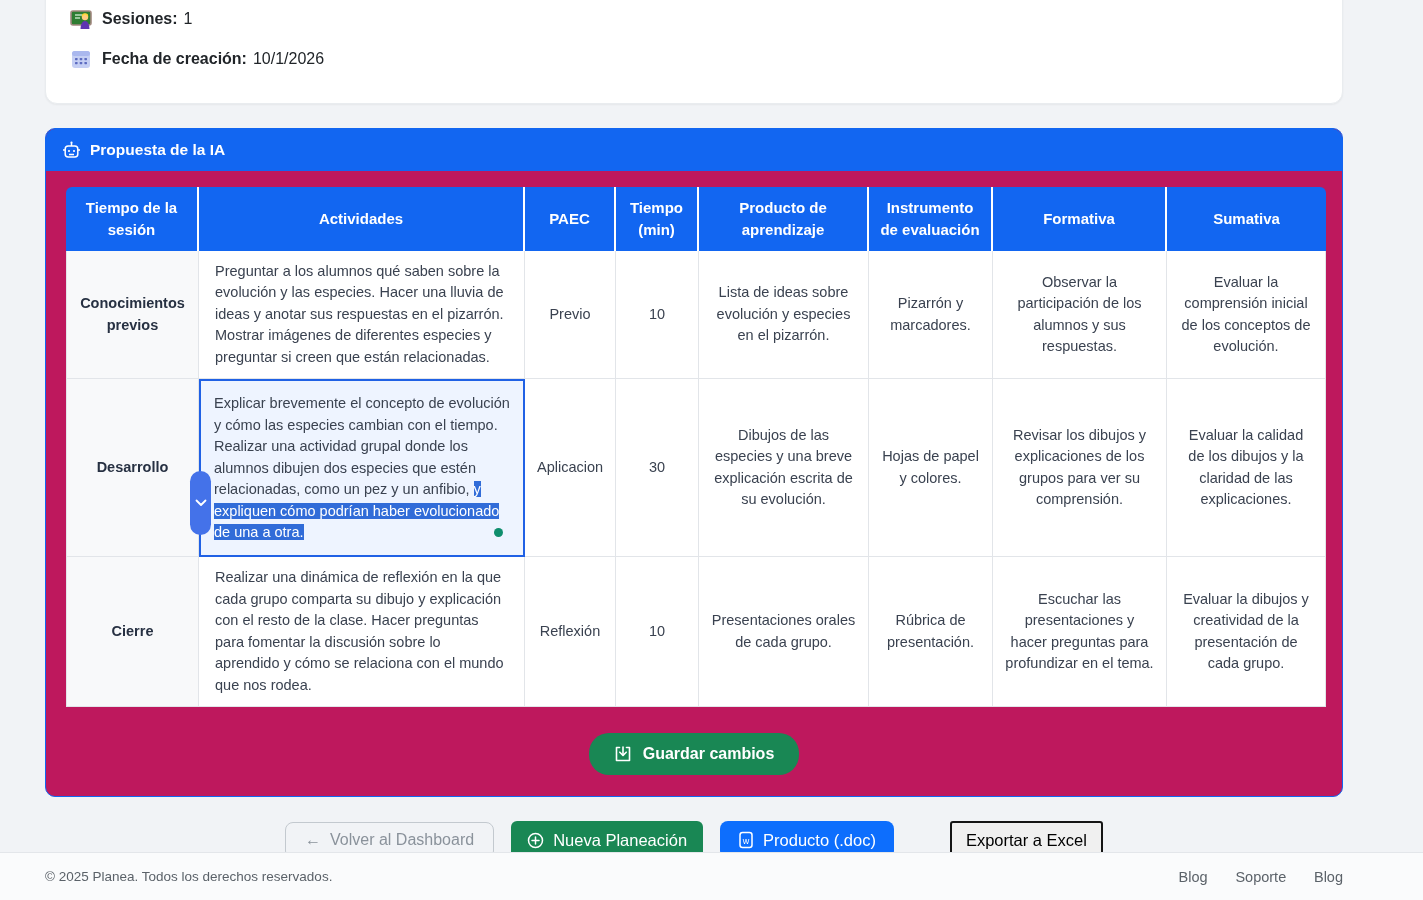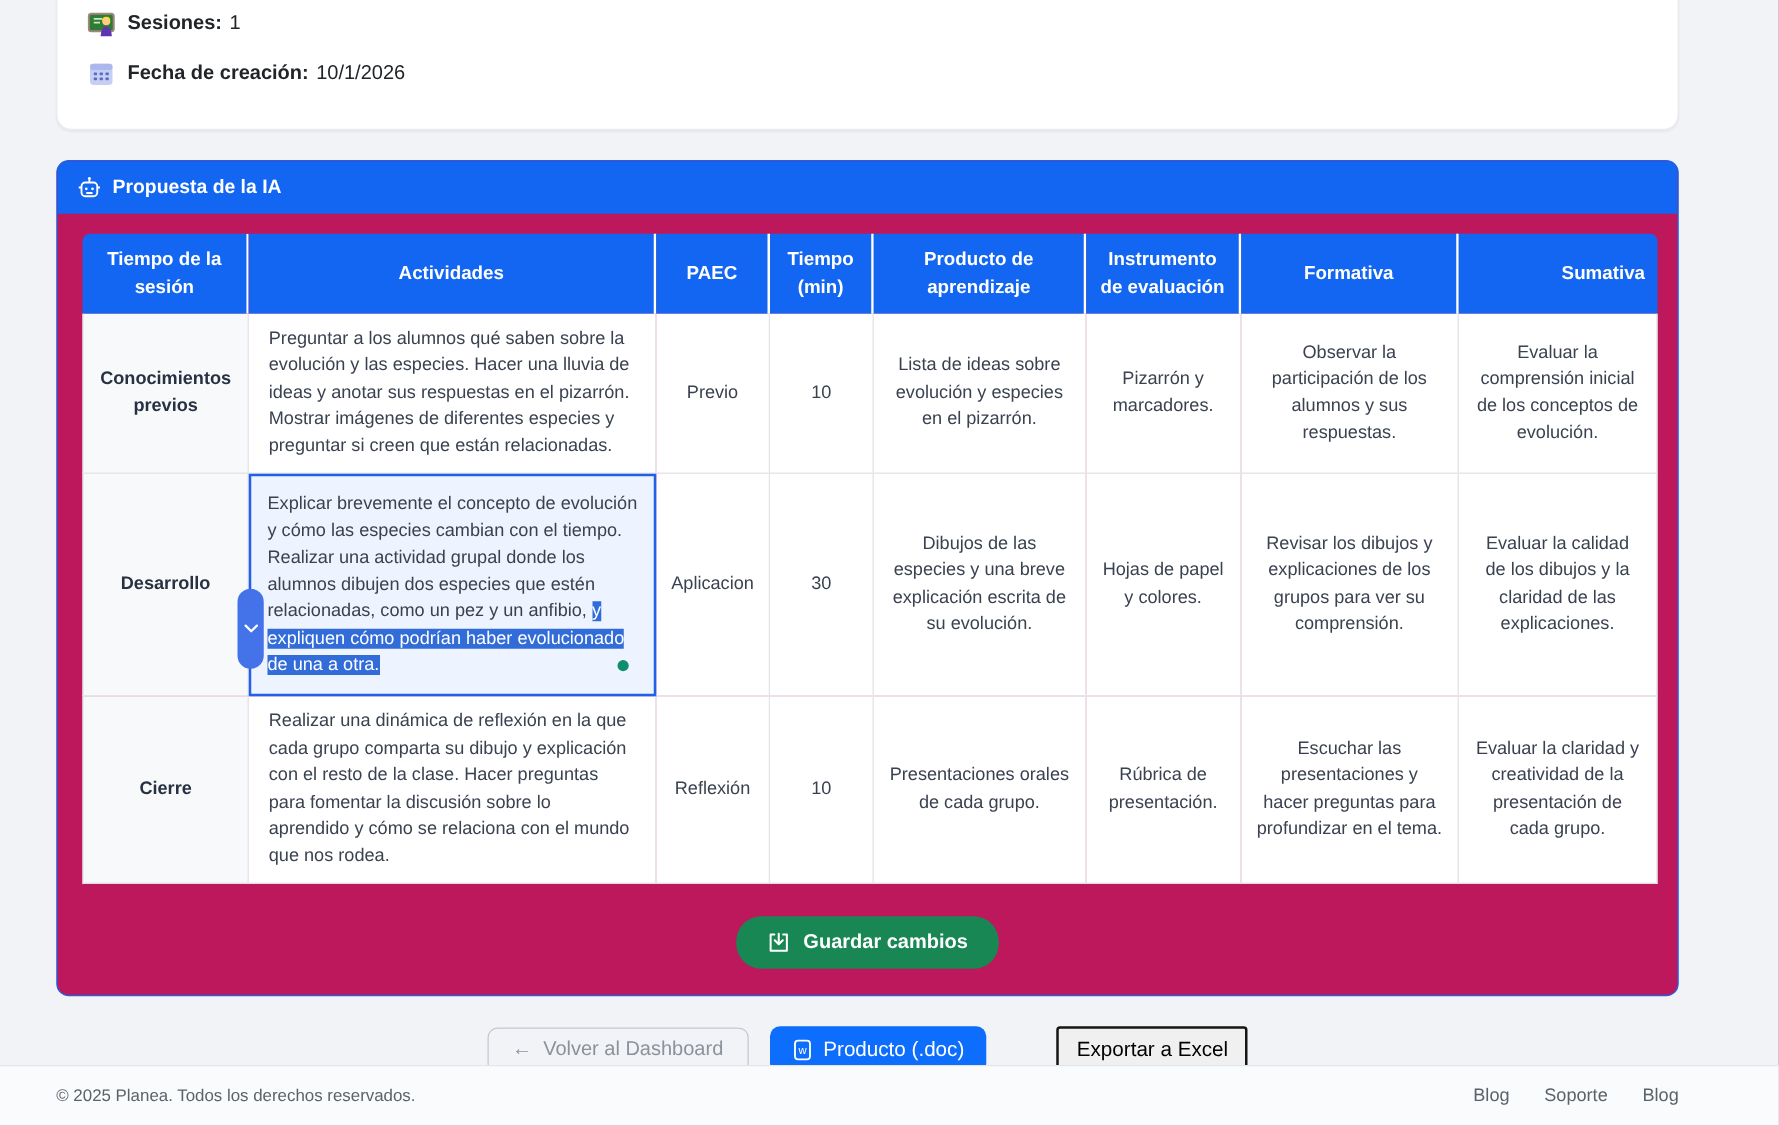--- a/index.html
+++ b/index.html
@@ -52,21 +52,21 @@
     font-size: 15px;
     font-weight: bold;
     height: 64px;
     padding: 4px 10px;
     text-align: center;
     vertical-align: middle;
     line-height: 1.45;
     border-right: 2px solid #fff;
   }
   th:first-child { border-top-left-radius: 6px; }
-  th:last-child  { border-right: none; border-top-right-radius: 6px; text-align: right; }
+  th:last-child  { border-right: none; border-top-right-radius: 6px; }
   td {
     background: #fff;
     border-right: 1px solid #e2e5e9;
     border-bottom: 1px solid #e2e5e9;
     vertical-align: middle;
     text-align: center;
     font-size: 14.5px;
     color: #3a4250;
     line-height: 1.48;
     padding: 8px 12px;
@@ -252,21 +252,21 @@
             <td>Evaluar la calidad de los dibujos y la claridad de las explicaciones.</td>
           </tr>
           <tr class="r3">
             <td>Cierre</td>
             <td class="act">Realizar una dinámica de reflexión en la que cada grupo comparta su dibujo y explicación con el resto de la clase. Hacer preguntas para fomentar la discusión sobre lo aprendido y cómo se relaciona con el mundo que nos rodea.</td>
             <td>Reflexión</td>
             <td>10</td>
             <td>Presentaciones orales de cada grupo.</td>
             <td>Rúbrica de presentación.</td>
             <td>Escuchar las presentaciones y hacer preguntas para profundizar en el tema.</td>
-            <td>Evaluar la claridad y creatividad de la presentación de cada grupo.</td>
+            <td>Evaluar la dibujos y creatividad de la presentación de cada grupo.</td>
           </tr>
         </tbody>
       </table>
     </div>
 
     <div class="save-row">
       <button class="btn-save">
         <span style="display:inline-flex;">
           <svg width="18" height="18" viewBox="0 0 18 18" fill="none" stroke="#ffffff" stroke-width="1.6" stroke-linecap="round" stroke-linejoin="round">
             <path d="M5.5 2.5 H2.5 V15.5 H15.5 V2.5 H12.5"></path>
@@ -277,20 +277,30 @@
         <span>Guardar cambios</span>
       </button>
     </div>
   </section>
 
   <div class="actions">
     <button class="btn-back">
       <span>←</span>
       <span>Volver al Dashboard</span>
     </button>
+    <button class="btn-new">
+      <span style="display:inline-flex;">
+        <svg width="17" height="17" viewBox="0 0 17 17" fill="none" stroke="#ffffff" stroke-width="1.5" stroke-linecap="round">
+          <circle cx="8.5" cy="8.5" r="7"></circle>
+            <line x1="8.5" y1="5" x2="8.5" y2="12"></line>
+            <line x1="5" y1="8.5" x2="12" y2="8.5"></line>
+        </svg>
+      </span>
+      <span>Nueva Planeación</span>
+    </button>
     <button class="btn-doc">
       <span style="display:inline-flex;">
         <svg width="16" height="18" viewBox="0 0 16 18">
           <rect x="2" y="1.5" width="12" height="15" rx="2.5" fill="none" stroke="#ffffff" stroke-width="1.5"></rect>
           <text x="8" y="12.5" text-anchor="middle" font-size="9" fill="#ffffff" font-family="Liberation Sans, sans-serif">w</text>
         </svg>
       </span>
       <span>Producto (.doc)</span>
     </button>
     <button class="btn-excel">

